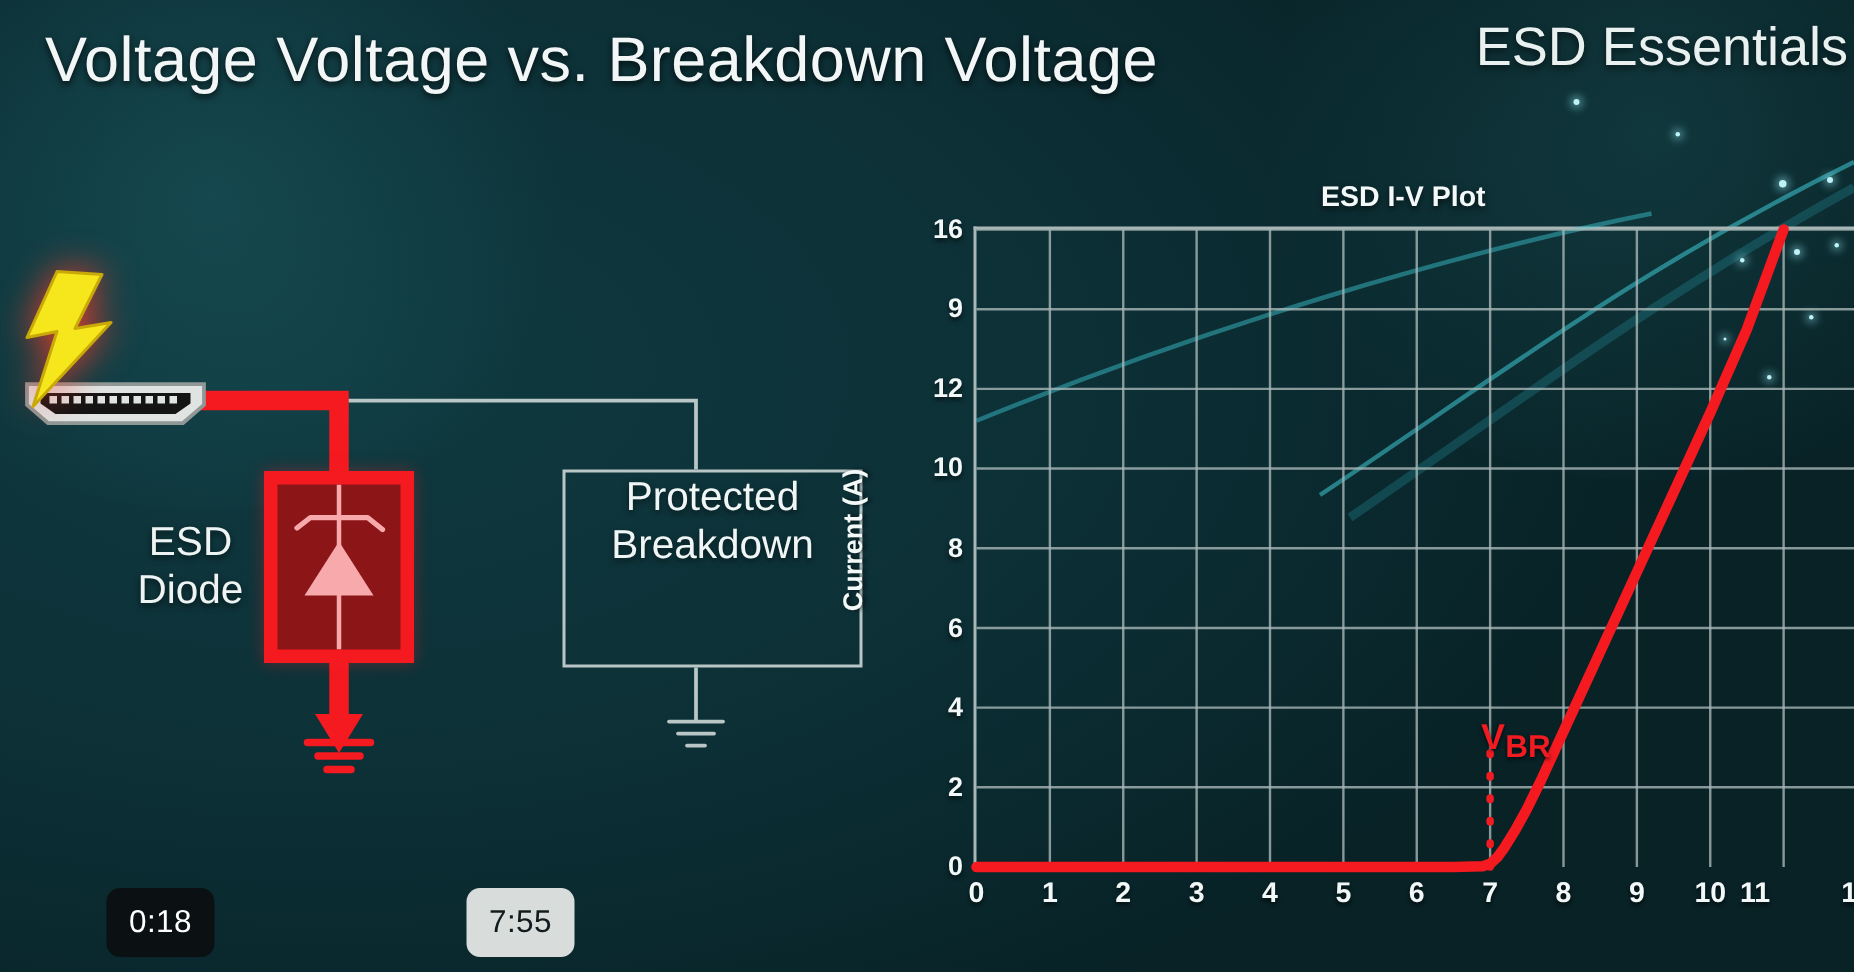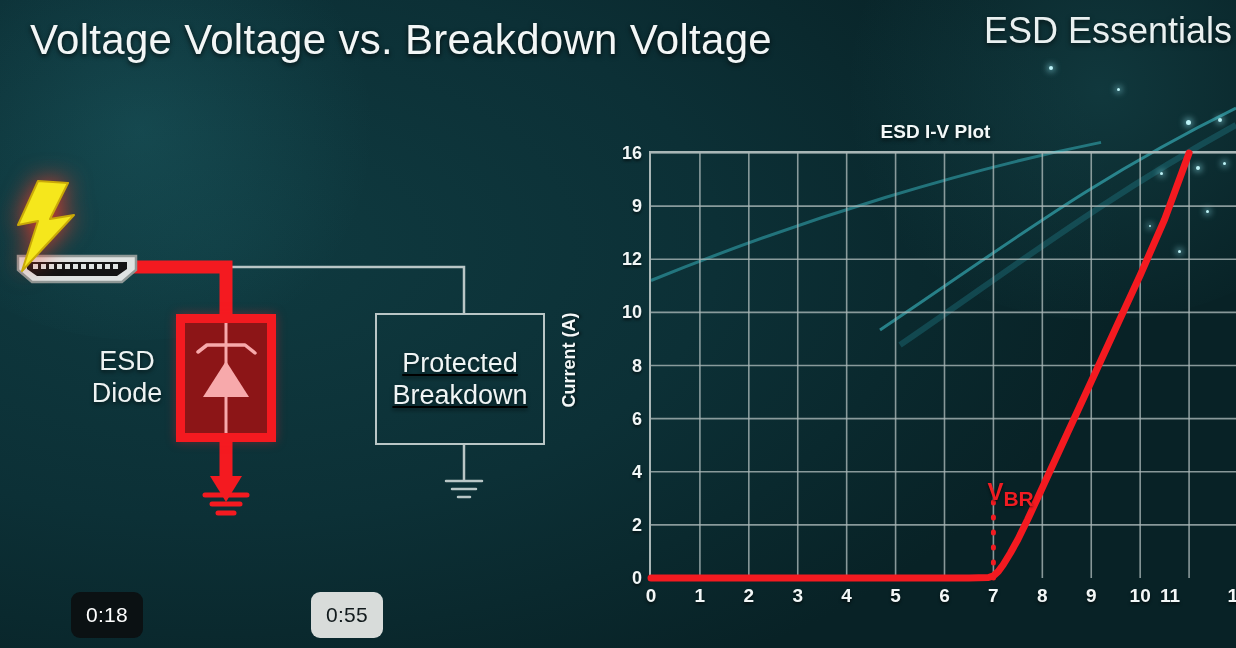--- a/index.html
+++ b/index.html
@@ -49,23 +49,23 @@
   .esd-label {
     position:absolute; color:#eef3f3; font-size:27px; line-height:1.18;
     text-align:center; text-shadow:0 2px 4px rgba(0,0,0,.6);
   }
   #esd-diode-box {
     position:absolute; left:176px; top:134px; width:100px; height:128px;
     border:9px solid #f41a20; background:#8c1517;
     box-shadow:0 0 10px rgba(255,30,40,.35);
   }
   #protected-box {
-    position:absolute; left:375px; top:133px; width:170px; height:132px;
+    position:absolute; left:375px; top:133px; width:200px; height:132px;
     border:2px solid #b9c6c6; background:transparent;
-    display:flex; align-items:center; justify-content:center;text-decoration:underline;
+    display:flex; justify-content:center;
   }
   #protected-label {
     color:#f0f5f5; font-size:27px; line-height:1.2; text-align:center;
     text-shadow:0 2px 4px rgba(0,0,0,.55);
   }
 
   
   #chart-panel { position:absolute; left:575px; top:105px; width:661px; height:543px; }
   #chart-title {
     position:absolute; left:0; right:0; top:16px; text-align:center;
@@ -288,16 +288,16 @@
           <div class="xtick" style="left: 519px;">11</div>
           <div class="xtick" style="left: 587px;">12</div>
         </div>
       <div id="vbr-label" style="left: 336.417px; top: 324.656px; color: rgb(240, 28, 34);">
         <span>V</span><sub>BR</sub>
       </div>
     </div>
   </div>
 
   <div id="time-badge-current" class="time-badge">0:18</div>
-  <div id="time-badge-total" class="time-badge">0:55</div>
+  <div id="time-badge-total" class="time-badge">7:55</div>
 
 
 </div>
 
 </body></html>

